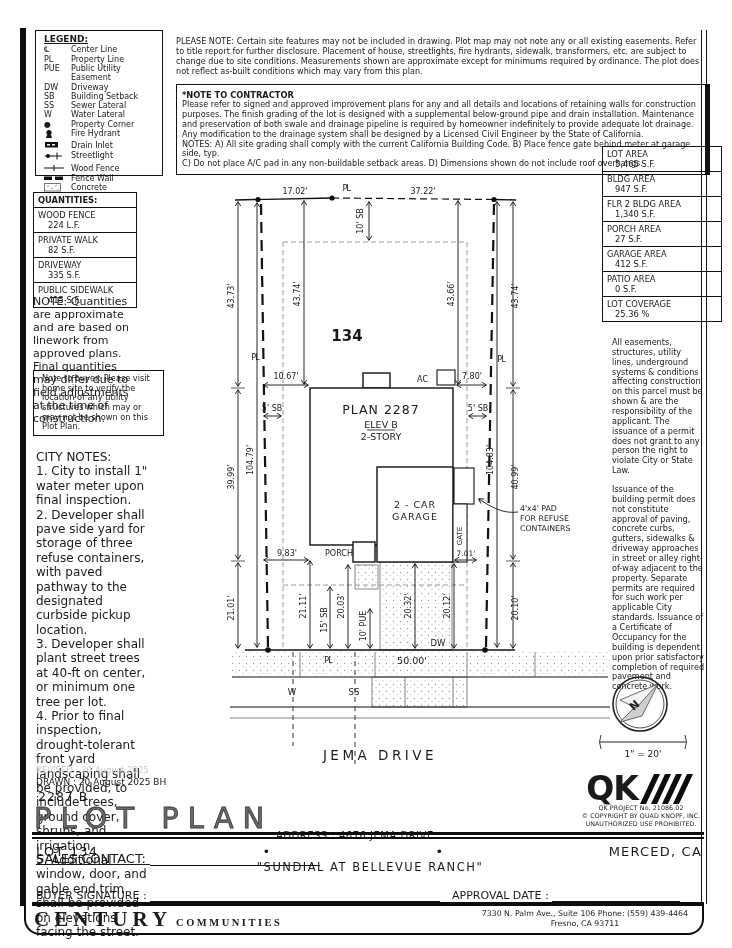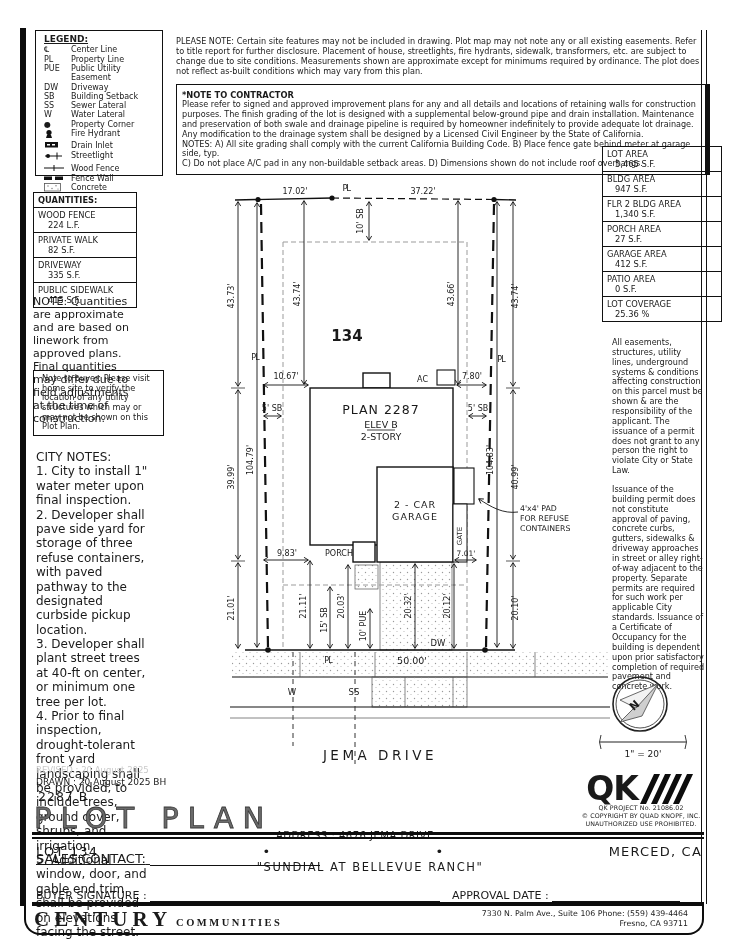--- a/index.html
+++ b/index.html
@@ -60,21 +60,21 @@
   .sales{position:absolute;left:36px;top:851px;font-size:13px;text-decoration:underline;}
   .buyer{position:absolute;left:36px;top:889px;font-size:11px;}
   .approval{position:absolute;left:452px;top:889px;font-size:11px;}
   .sigline{display:inline-block;border-bottom:1.2px solid #111;height:10px;vertical-align:bottom;}
   .rule2{position:absolute;left:32px;top:902px;width:672px;height:3.5px;background:#0d0d0d;}
   .builder{position:absolute;left:24px;top:905px;width:680px;height:30px;border:2px solid #0d0d0d;border-top:none;
            border-radius:0 0 16px 16px;box-sizing:border-box;display:flex;align-items:center;
            justify-content:space-between;padding:0 14px 0 8px;}
   .builder-name{font-family:"Liberation Serif","DejaVu Serif",serif;font-size:21px;letter-spacing:5px;font-weight:bold;}
   .builder-sub{font-family:"Liberation Serif","DejaVu Serif",serif;font-size:10.5px;letter-spacing:2.5px;font-weight:bold;margin-left:4px;}
-  .builder-addr{font-size:7.8px;line-height:1.3;text-align:right;}
+  .builder-addr{font-size:7.8px;line-height:1.3;text-align:center;}
   svg text{font-family:"DejaVu Sans",sans-serif;fill:#1a1a1a;}
 </style>
 </head>
 <body>
 
 <div class="sheet">
 
   <div class="border-left"></div>
   <div class="border-right"></div>
 

